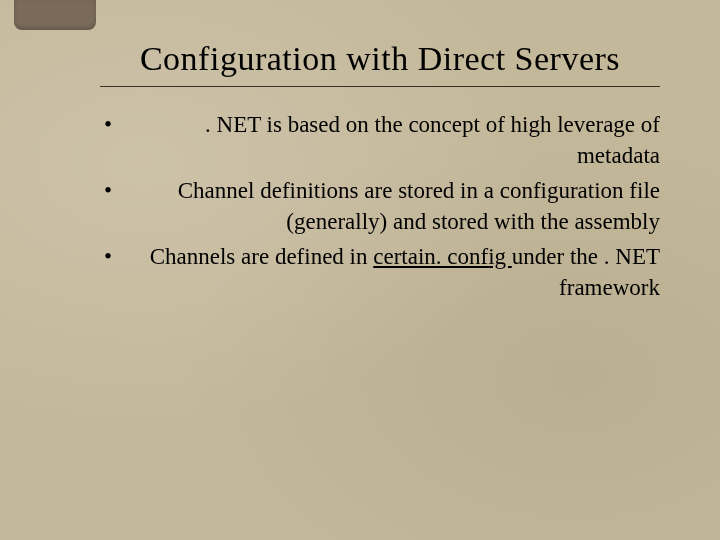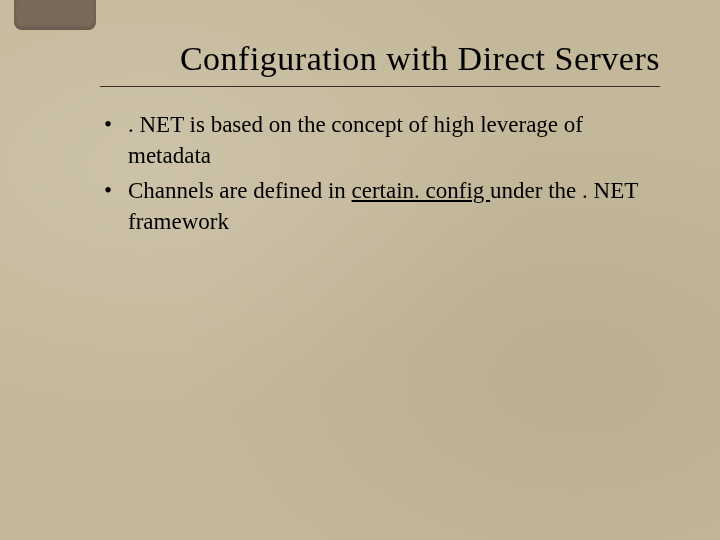--- a/index.html
+++ b/index.html
@@ -30,40 +30,41 @@
   }
   .slide {
     position: absolute;
     top: 40px;
     left: 100px;
     right: 60px;
   }
   .title {
     font-size: 34px;
     font-weight: normal;
-    text-align: right;
+    text-align: center;
     margin: 0 0 8px 0;
     letter-spacing: 0.5px;
   }
   .rule {
     border: none;
     border-top: 1px solid #3a2f25;
     margin: 0 0 22px 0;
   }
   ul.bullets {
     list-style: none;
     padding: 0;
     margin: 0;
     font-size: 23px;
     line-height: 1.35;
   }
   ul.bullets > li {
     position: relative;
     padding-left: 28px;
     margin-bottom: 4px;
+    text-align: right;
   }
   ul.bullets > li::before {
     content: "•";
     position: absolute;
     left: 4px;
     top: 0;
   }
   .underline {
     text-decoration: underline;
   }
@@ -71,17 +72,18 @@
 </head>
 <body>
 
 <div class="tab"></div>
 
 <div class="slide">
   <h1 class="title">Configuration with Direct Servers</h1>
   <hr class="rule">
   <ul class="bullets">
     <li>. NET is based on the concept of high leverage of metadata</li>
+    <li>Channel definitions are stored in a configuration file (generally) and stored with the assembly</li>
     <li>
       <span>Channels are defined in </span><span class="underline">certain. config </span><span>under the . NET framework</span>
     </li>
   </ul>
 </div>
 
 </body></html>

